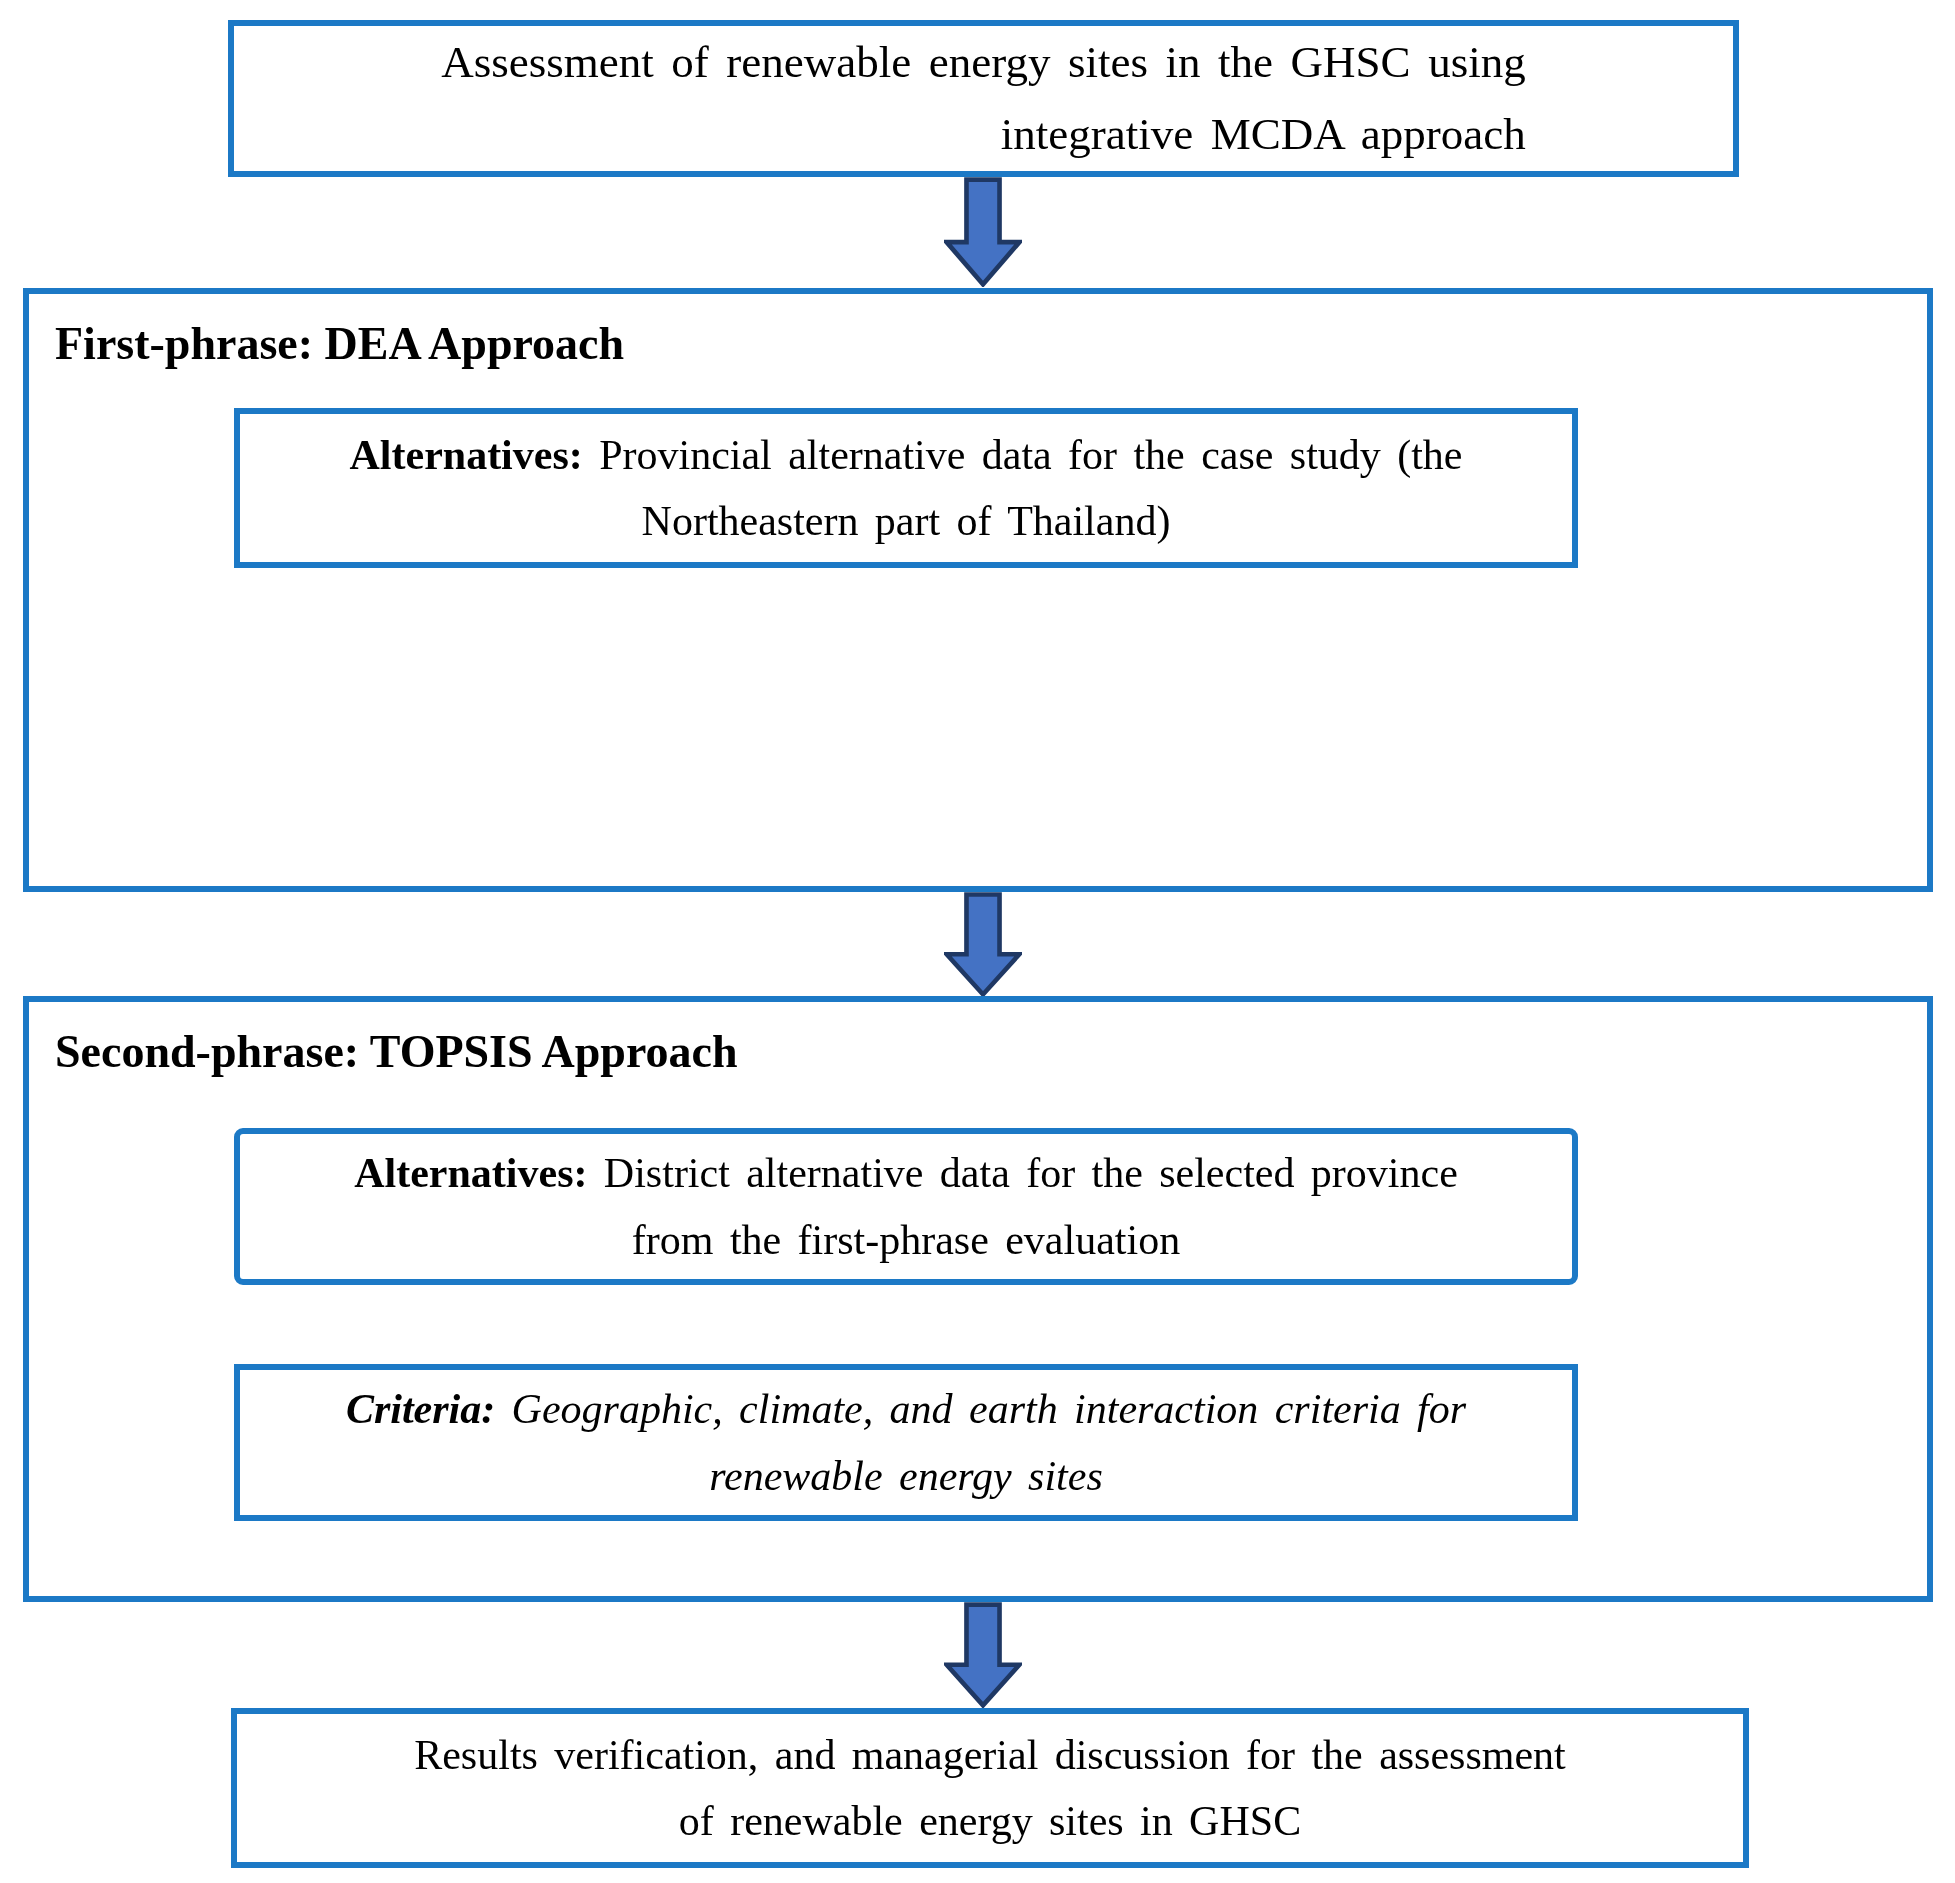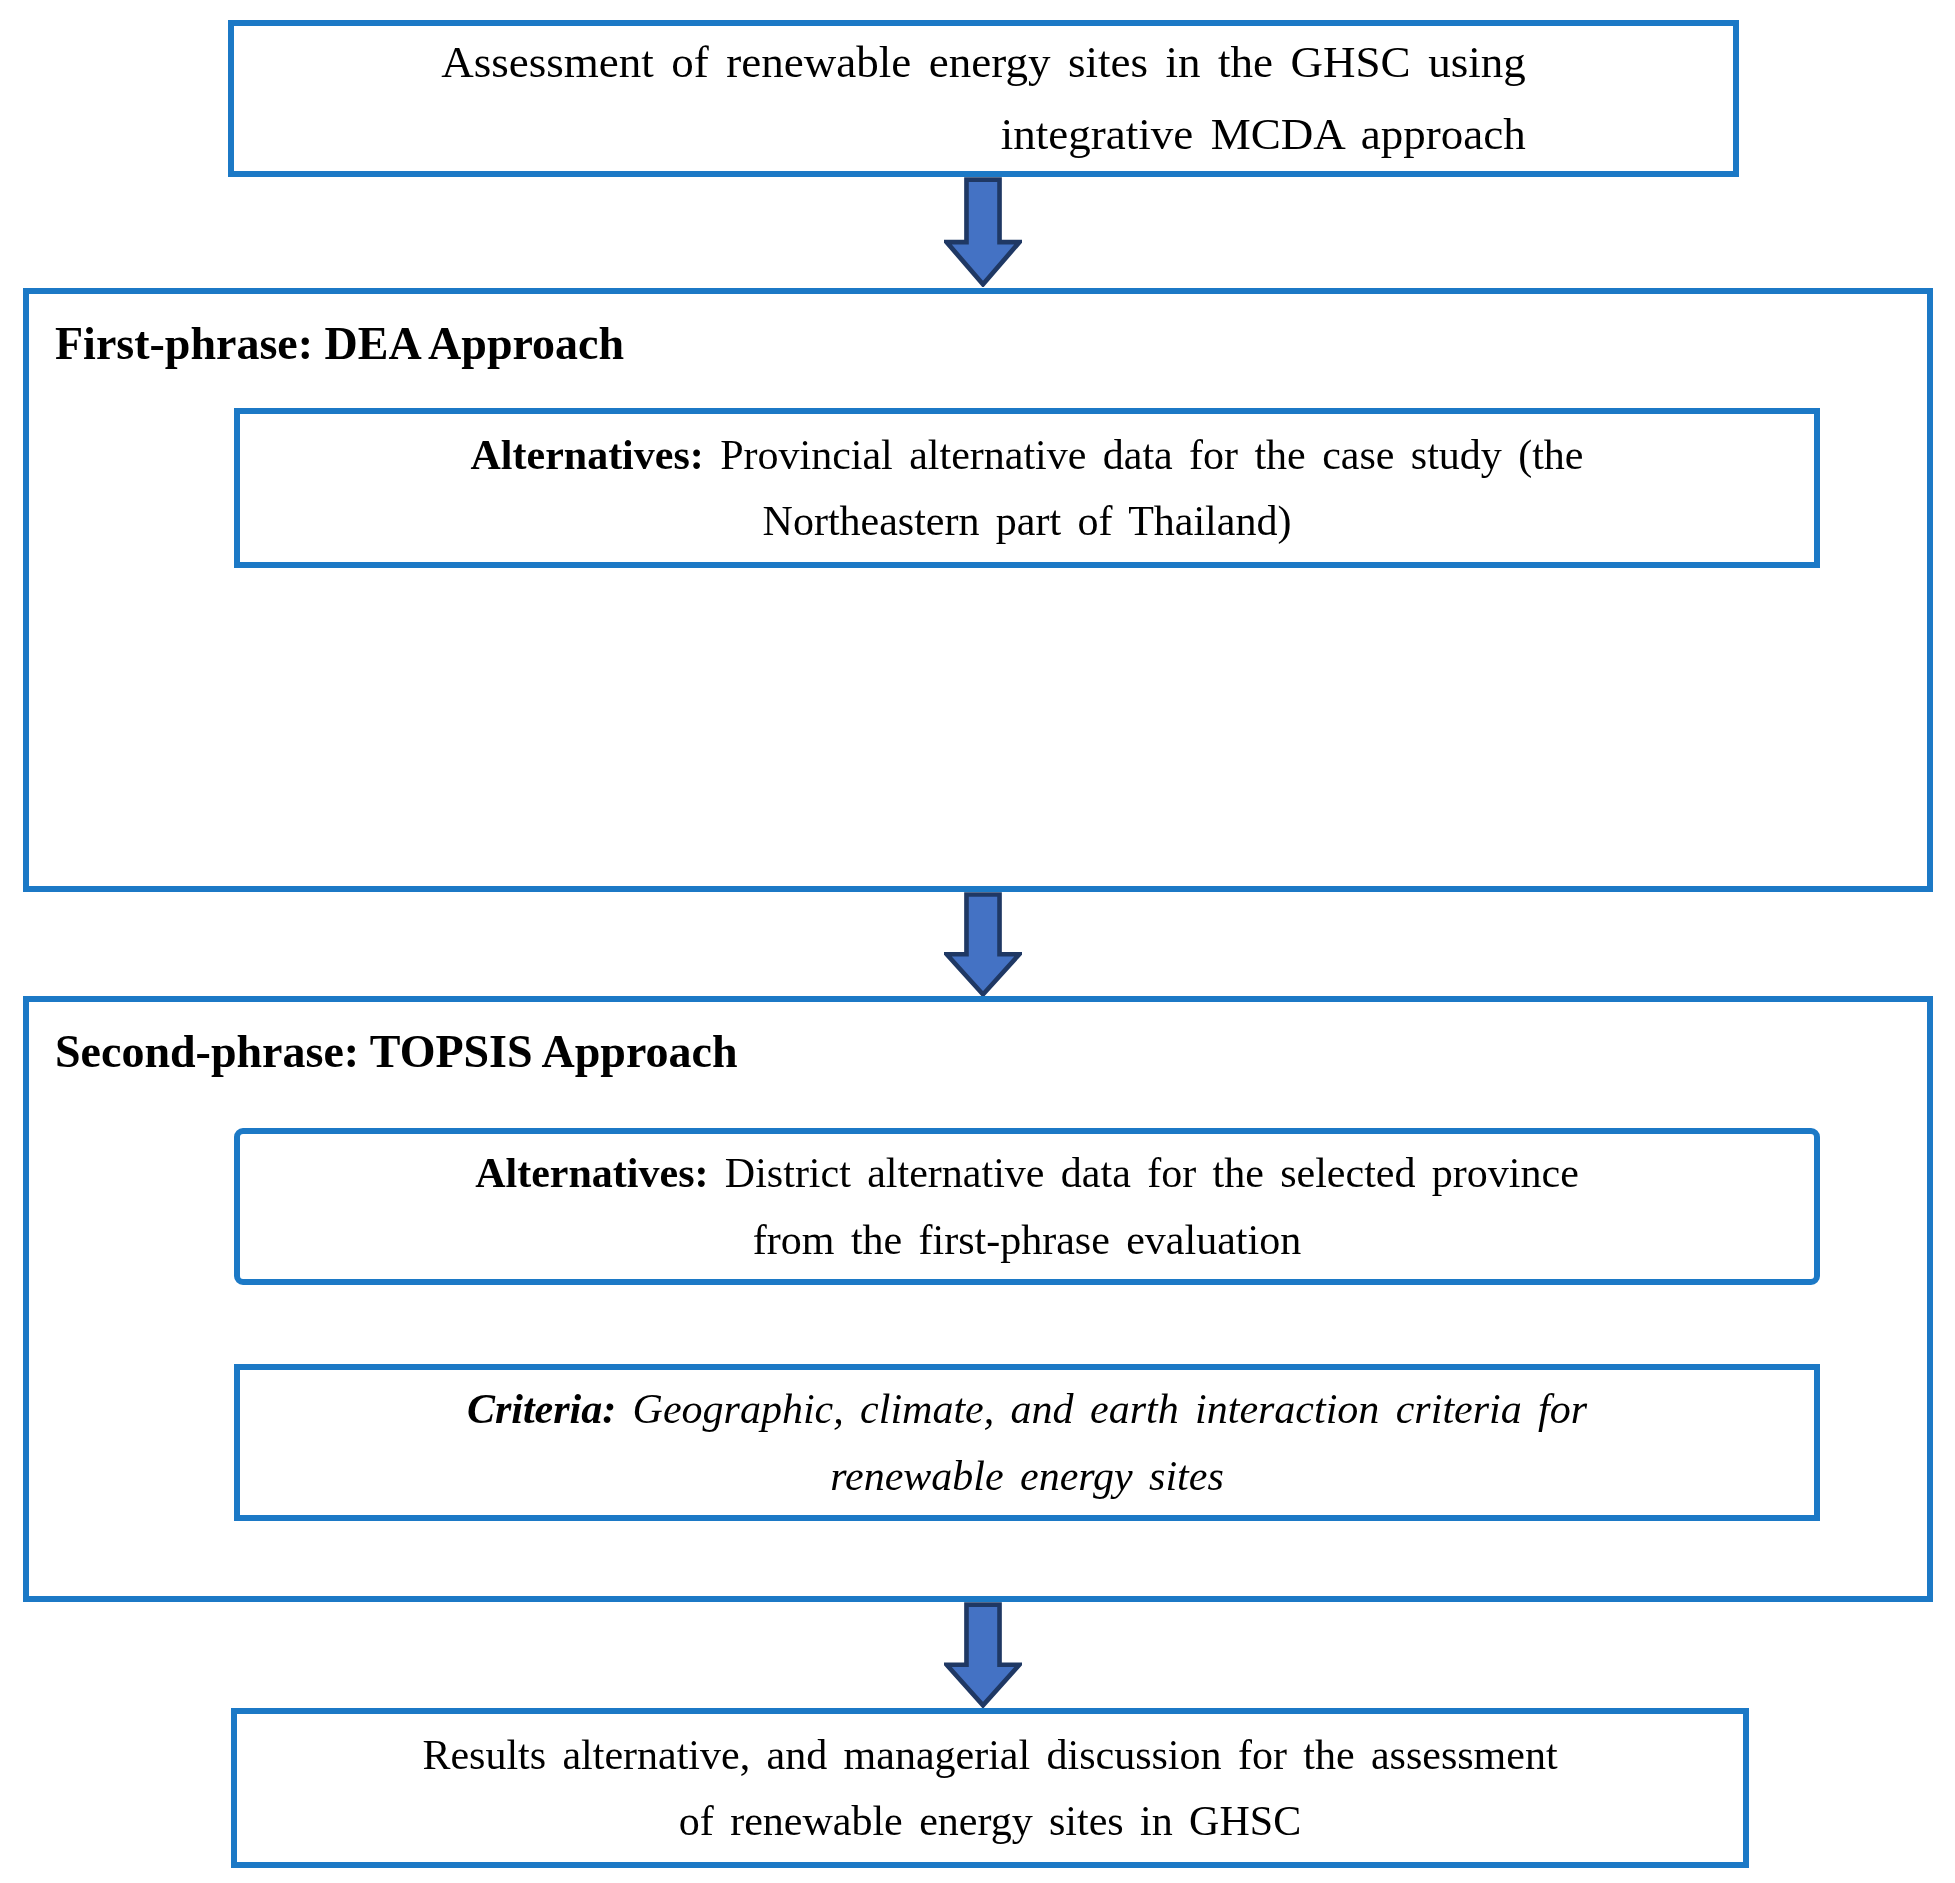--- a/index.html
+++ b/index.html
@@ -41,21 +41,21 @@
   .outer{left:23px;top:288px;width:1910px;height:604px;}
   .outer2{top:996px;height:606px;}
   .phase-title{
     position:absolute;
     left:26px;top:22.4px;
     font-size:46px;
     font-weight:bold;
     line-height:1.2;
     white-space:nowrap;
   }
-  .inner{left:205px;width:1586px;height:160px;padding:0 33px;}
+  .inner{left:205px;width:1344px;height:160px;padding:0 33px;}
   .inner-alt1{top:114px;}
   .inner-crit1{top:370px;height:158px;}
   .inner-alt2{top:126px;height:157px;border-radius:9px;}
   .inner-crit2{top:362px;height:157px;font-style:italic;}
   .box-end{left:231px;top:1708px;width:1518px;height:160px;padding:0 30px;}
   .arrow{
     position:absolute;
     left:944px;
     width:78px;
   }
@@ -116,18 +116,18 @@
     </div>
   </div>
 
   <div class="arrow arrow-3">
     <svg viewBox="0 0 118 162" preserveAspectRatio="none">
       <path d="M34 4 H84 V96 H114 L59 158 L4 96 H34 Z"></path>
     </svg>
   </div>
 
   <div class="box box-end center-text">
-    <span class="box-text">Results alternative, and managerial discussion for the assessment
+    <span class="box-text">Results verification, and managerial discussion for the assessment
 of renewable energy sites in GHSC</span>
   </div>
 
 </div>
 
 
 </body></html>

